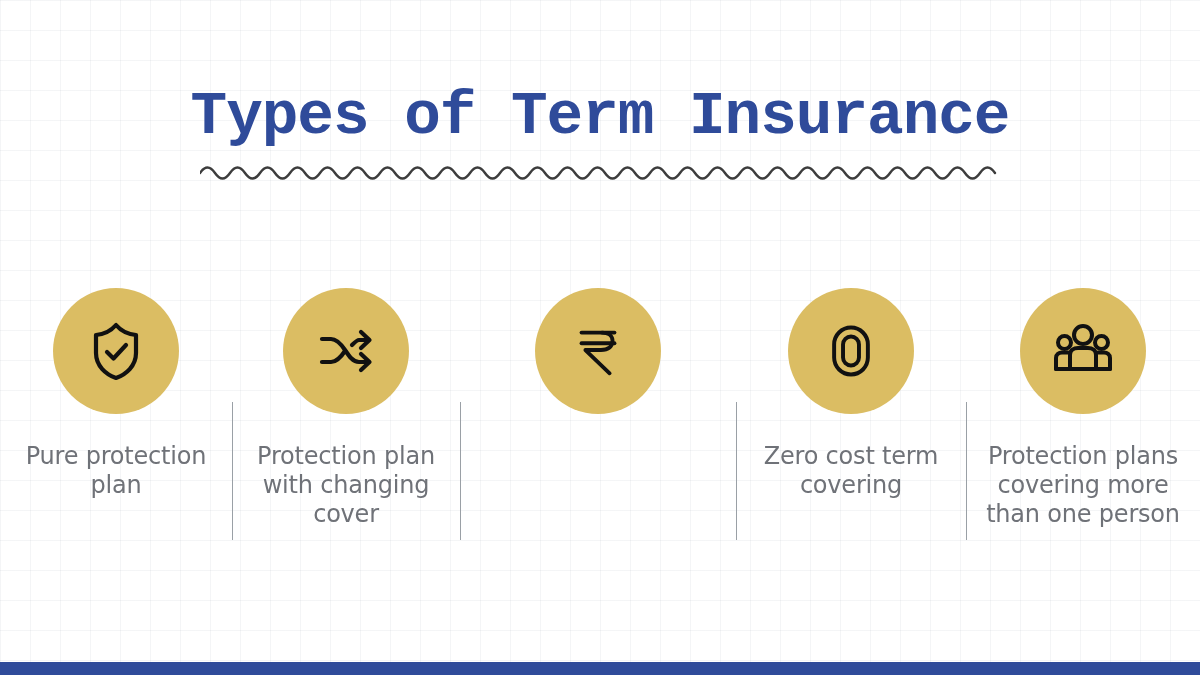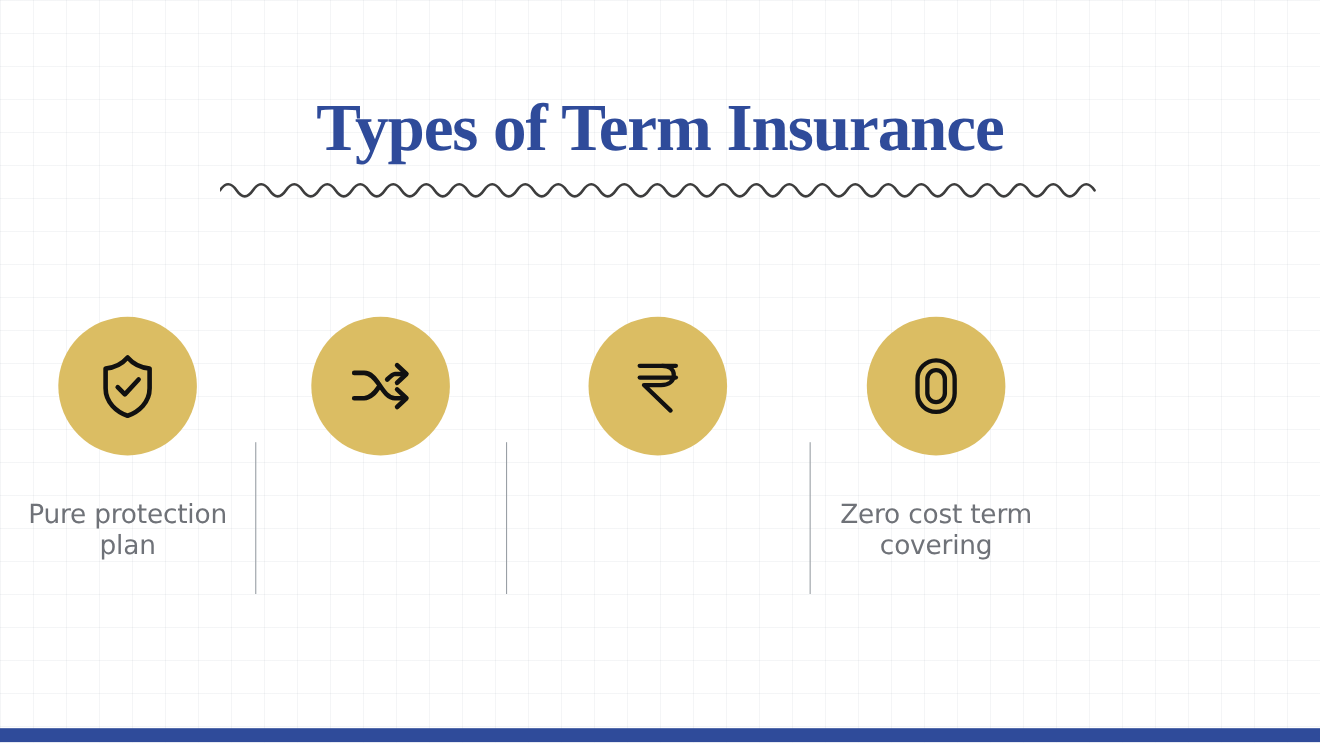--- a/index.html
+++ b/index.html
@@ -34,21 +34,21 @@
   
   .title-block {
     position: absolute;
     left: 0;
     right: 0;
     top: 86px;
     text-align: center;
   }
 
   .page-title {
-    font-family: Liberation Serif, serif;
+    font-family: Liberation Mono, monospace;
     font-weight: 700;
     font-size: 61px;
     line-height: 1.0;
     letter-spacing: -1.0px;
     color: #2f4b9a;
     white-space: nowrap;
   }
 
   .wavy-underline {
     display: block;
@@ -100,21 +100,21 @@
     background: #dbbd63;
     display: flex;
     align-items: center;
     justify-content: center;
     flex: 0 0 auto;
   }
 
   .icon-circle svg { display: block; }
 
   .card-label {
-    margin-top: 39px;
+    margin-top: 28px;
     font-family: "DejaVu Sans", sans-serif;
     font-size: 24px;
     line-height: 29px;
     color: #6f7278;
     text-align: center;
     font-weight: 400;
     letter-spacing: -0.2px;
     padding: 0 6px;
   }
 
@@ -168,20 +168,21 @@
             <g fill="none" stroke="#111111" stroke-width="4.2" stroke-linecap="round" stroke-linejoin="round">
               <path d="M8 20 L17 20 C23 20 27 25 31 31 C35 37 39 43 45 43 L54 43"></path>
               <path d="M8 43 L17 43 C23 43 27 38 31 32"></path>
               <path d="M38 26 C41 23 43 21 45 21 L54 21"></path>
               <path d="M47 13 L55.5 21 L47 29"></path>
               <path d="M47 35 L55.5 43 L47 51"></path>
             </g>
           </svg>
         </span>
       </div>
+      <div class="card-label">Protection plan with changing cover</div>
     </div>
 
     <div class="card card-3">
       <div class="icon-circle">
         <span>
           <svg width="62" height="62" viewBox="0 0 64 64">
             <g fill="none" stroke="#111111" stroke-width="4.0" stroke-linecap="round" stroke-linejoin="round">
               <path d="M15 13 L49 13"></path>
               <path d="M15 24 L49 24"></path>
               <path d="M36 13 C44 13 47 17 47 21.5 C47 27 43 31 35 31 L19 31 L44 55"></path>
@@ -198,18 +199,36 @@
             <g fill="none" stroke="#111111" stroke-width="4.2">
               <rect x="14" y="7" width="36" height="50" rx="18" ry="18"></rect>
               <rect x="23.5" y="16.5" width="17" height="31" rx="8.5" ry="8.5"></rect>
             </g>
           </svg>
         </span>
       </div>
       <div class="card-label">Zero cost term covering</div>
     </div>
 
+    <div class="card card-5">
+      <div class="icon-circle">
+        <span>
+          <svg width="64" height="64" viewBox="0 0 64 64">
+            <g fill="none" stroke="#111111" stroke-width="4.0" stroke-linecap="round" stroke-linejoin="round">
+              <circle cx="32" cy="16" r="9"></circle>
+              <path d="M19 50 L19 36 C19 31 23 29 27 29 L37 29 C41 29 45 31 45 36 L45 50 Z"></path>
+              <circle cx="13.5" cy="23.5" r="6.5"></circle>
+              <path d="M5 50 L5 39 C5 35 8 33.5 11 33.5 L17 33.5"></path>
+              <circle cx="50.5" cy="23.5" r="6.5"></circle>
+              <path d="M59 50 L59 39 C59 35 56 33.5 53 33.5 L47 33.5"></path>
+              <path d="M5 50 L59 50"></path>
+            </g>
+          </svg>
+        </span>
+      </div>
+      <div class="card-label">Protection plans covering more than one person</div>
+    </div>
 
   </div>
 
   <div class="bottom-bar"></div>
 
 </div>
 
 </body></html>

